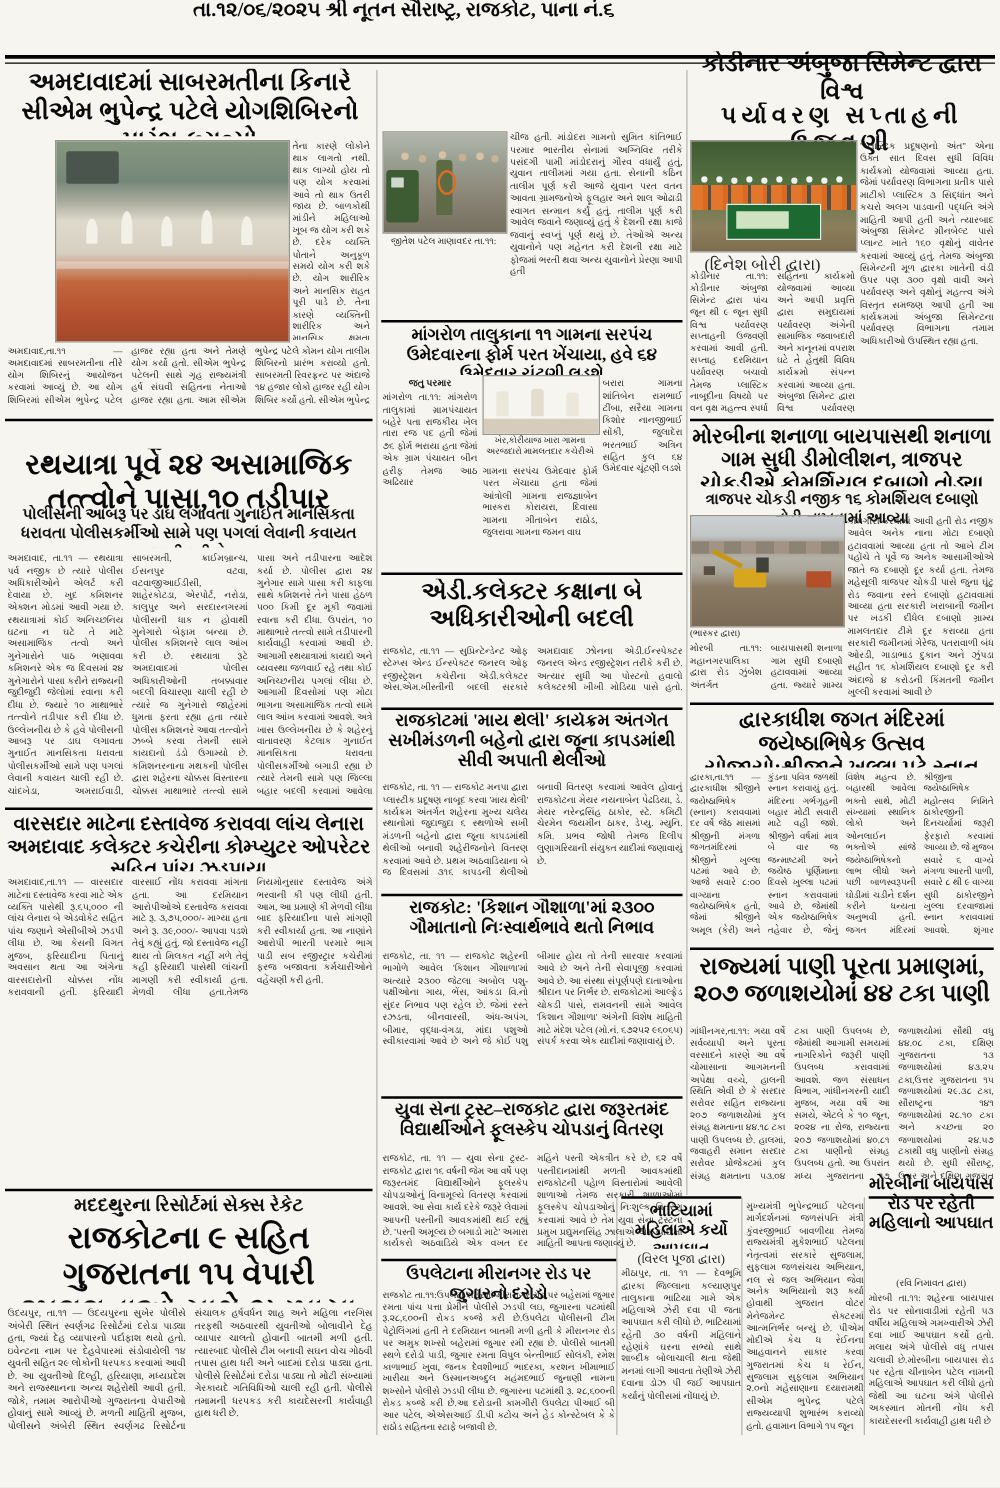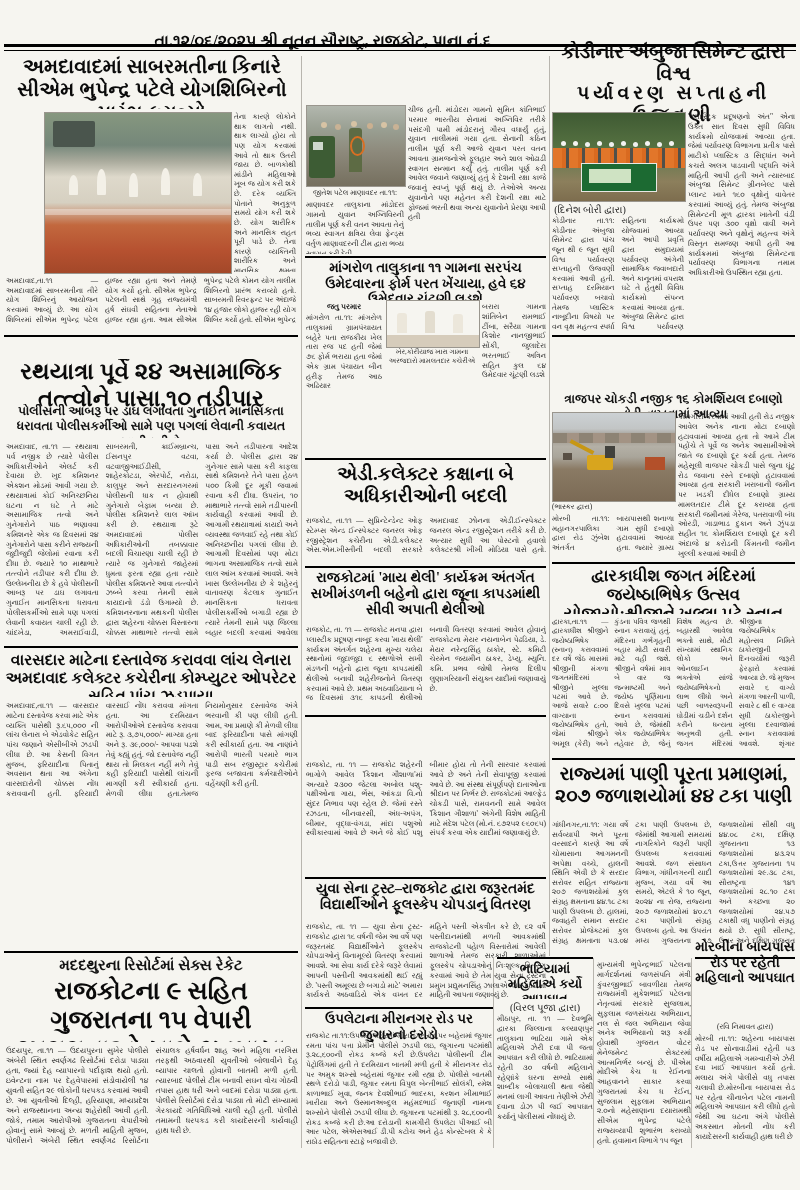--- a/index.html
+++ b/index.html
@@ -19,21 +19,21 @@
   .vr{position:absolute;background:#b8b5ae;width:1px}
   .photo{position:absolute;overflow:hidden;border:1px solid #9a968e}
   .photo div{position:absolute}
   .figY{width:9px;height:20px;background:#f3f0e7;border-radius:50% 50% 8% 8%}
 </style>
 </head>
 <body>
 
 <div id="page">
 
-  <div class="art hl" style="left:0;top:32px;width:646px;font-size:16px">તા.૧૨/૦૬/૨૦૨૫ શ્રી નૂતન સૌરાષ્ટ્ર, રાજકોટ, પાના નં.૬</div>
+  <div class="art hl" style="left:0;top:0;width:646px;font-size:16px">તા.૧૨/૦૬/૨૦૨૫ શ્રી નૂતન સૌરાષ્ટ્ર, રાજકોટ, પાના નં.૬</div>
   <div class="rule" style="left:4px;top:44px;width:792px;height:3px"></div>
   <div class="rule thin" style="left:4px;top:50px;width:792px"></div>
 
   <div class="vr" style="left:301px;top:56px;height:1092px"></div>
   <div class="vr" style="left:549px;top:56px;height:900px"></div>
   <div class="vr" style="left:493px;top:958px;height:190px"></div>
   <div class="vr" style="left:593px;top:958px;height:190px"></div>
   <div class="vr" style="left:691px;top:958px;height:190px"></div>
 
   <div class="art hl" style="left:6px;top:55px;width:292px;font-size:20px;height:54px">અમદાવાદમાં સાબરમતીના કિનારે સીએમ ભુપેન્દ્ર પટેલે યોગશિબિરનો પ્રારંભ કરાવ્યો</div>
@@ -67,46 +67,47 @@
   <div class="photo" style="left:306px;top:105px;width:98px;height:80px;
        background:linear-gradient(180deg,#b2b7ae 0%,#9aa093 28%,#8d897b 58%,#756f5e 100%)">
     <div style="left:2px;top:30px;width:26px;height:42px;background:#3d5c34;border-radius:3px"></div>
     <div style="left:6px;top:36px;width:10px;height:8px;background:#cfd8cd"></div>
     <div style="left:42px;top:22px;width:13px;height:44px;background:#5d6b44;border-radius:3px 3px 0 0"></div>
     <div style="left:43px;top:30px;width:11px;height:16px;border:2px solid #d96f23;border-radius:50%"></div>
     <div style="left:14px;top:16px;width:6px;height:6px;border-radius:50%;background:#d7c3a4;
          box-shadow:14px 2px 0 #c9b295,30px -1px 0 #d7c3a4,46px 1px 0 #cbb090,60px 0 0 #d7c3a4,72px 2px 0 #c9b295"></div>
   </div>
   <div class="art cap" style="left:306px;top:188px;width:98px;font-size:7.3px">જીતેશ પટેલ માણાવદર તા.૧૧:</div>
-  <div class="art bd" style="left:306px;top:200px;width:98px;height:54px;font-size:7.4px">માણાવદર તાલુકાના માંડોદરા ગામનો યુવાન અગ્નિવિરની તાલીમ પૂર્ણ કરી વતન આવતા તેનું ભવ્ય સ્વાગત ક્ષત્રિય લેવા ફ્રેન્ડ્સ વર્તુળ માણાવદરની ટીમ દ્વારા ભવ્ય સ્વાગત કરી દેવી</div>
   <div class="art bd" style="left:408px;top:105px;width:138px;height:150px;font-size:7.4px">ચીજ હતી. માંડોદરા ગામનો સુમિત કાંતિભાઈ પરમાર ભારતીય સેનામાં અગ્નિવિર તરીકે પસંદગી પામી માંડોદરાનું ગૌરવ વધાર્યું હતું, યુવાન તાલીમમાં ગયા હતા. સેનાની કઠિન તાલીમ પૂર્ણ કરી આજે યુવાન પરત વતન આવતા ગ્રામજનોએ ફૂલહાર અને શાલ ઓઢાડી સ્વાગત સન્માન કર્યું હતું. તાલીમ પૂર્ણ કરી આવેલ જવાને જણાવ્યું હતું કે દેશની રક્ષા કાજે જવાનું સ્વપ્નું પૂર્ણ થયું છે. તેઓએ અન્ય યુવાનોને પણ મહેનત કરી દેશની રક્ષા માટે ફોજમાં ભરતી થવા અન્ય યુવાનોને પ્રેરણા આપી હતી</div>
 
   <div class="rule" style="left:305px;top:256px;width:241px"></div>
   <div class="art hl" style="left:305px;top:260px;width:241px;font-size:13.5px;height:40px">માંગરોળ તાલુકાના ૧૧ ગામના સરપંચ ઉમેદવારના ફોર્મ પરત ખેંચાયા, હવે ૬૪ ઉમેદવાર ચૂંટણી લડશે</div>
   <div class="art byline" style="left:306px;top:302px;width:76px;font-size:7.6px">જતુ પરમાર</div>
   <div class="art bd" style="left:306px;top:313px;width:76px;height:140px;font-size:7.4px">માંગરોળ તા.૧૧: માંગરોળ તાલુકામાં ગ્રામપંચાયત બહેરે પતા રાજકીય ખેલ તારા રજ પદ હતી જેમાં ૭૬ ફોર્મ ભરાયા હતા જેમાં એક ગ્રામ પંચાયત બીન હરીફ તેમજ આઠ અઢિયાર</div>
   <div class="photo" style="left:386px;top:300px;width:92px;height:46px;
        background:linear-gradient(180deg,#5d4a33 0%,#8a6d4c 34%,#b3placeholder 0,#b3placeholder 0,#b99a74 68%,#cdbfa9 100%)">
     <div style="left:10px;top:12px;width:10px;height:20px;background:#ece7db;border-radius:3px 3px 0 0"></div>
     <div style="left:38px;top:10px;width:10px;height:22px;background:#e3ddcf;border-radius:3px 3px 0 0"></div>
     <div style="left:66px;top:13px;width:10px;height:19px;background:#ece7db;border-radius:3px 3px 0 0"></div>
     <div style="left:0;top:34px;width:92px;height:12px;background:#d6ccbb"></div>
   </div>
   <div class="art cap" style="left:386px;top:348px;width:92px;font-size:7px;height:22px">ખેર,કોરીયાજ ખારા ગામના અરજદારો મામલતદાર કચેરીએ</div>
+  <div class="art bd" style="left:386px;top:372px;width:92px;height:82px;font-size:7.4px">ગામના સરપંચ ઉમેદવાર ફોર્મ પરત ખેંચાયા હતા જેમાં આંત્રોલી ગામના રાજજ્ઞાબેન ભાસ્કરા કોરાયરા, દિવાસા ગામના ગીતાબેન રાઠોડ, જુલરાવા ગામના જમન વાઘ</div>
   <div class="art bd" style="left:482px;top:302px;width:64px;height:152px;font-size:7.4px">બરારા ગામના શાંતિબેન રામભાઈ ટીંબા, સરૈયા ગામના કિશોર નાનજીભાઈ સોંકી, જુલાદેરા ભરતભાઈ અત્રિન સહિત કુલ ૬૪ ઉમેદવાર ચૂંટણી લડશે</div>
 
   <div class="rule" style="left:305px;top:458px;width:241px"></div>
   <div class="art hl" style="left:305px;top:463px;width:241px;font-size:19px;height:50px">એડી.કલેક્ટર કક્ષાના બે અધિકારીઓની બદલી</div>
   <div class="art bd c2" style="left:306px;top:516px;width:240px;height:48px;font-size:7.4px">રાજકોટ, તા.૧૧ — સુપ્રિન્ટેન્ડેન્ટ ઓફ સ્ટેમ્પ્સ એન્ડ ઈન્સ્પેક્ટર જનરલ ઓફ રજીસ્ટ્રેશન કચેરીના એડી.કલેક્ટર એસ.એમ.ખીસ્તીની બદલી સરકારે અમદાવાદ ઝોનના એડી.ઈન્સ્પેક્ટર જનરલ એન્ડ રજીસ્ટ્રેશન તરીકે કરી છે. અત્યાર સુધી આ પોસ્ટનો હવાલો કલેક્ટરશ્રી ખીખી મોડિયા પાસે હતો. ખીખી મોડિયાને એડી.કલેક્ટર સુપ્રિ.ઓફ ઈન્સ્પેક્ટર જનરલ ઓફ રજીસ્ટ્રેશન ગાંધીનગરમાં મૂકવામાં આવ્યા છે.</div>
 
   <div class="rule" style="left:305px;top:566px;width:241px"></div>
   <div class="art hl" style="left:305px;top:570px;width:241px;font-size:14px;height:52px">રાજકોટમાં 'માય થેલી' કાર્યક્રમ અંતર્ગત સખીમંડળની બહેનો દ્વારા જૂના કાપડમાંથી સીવી અપાતી થેલીઓ</div>
   <div class="art bd c2" style="left:306px;top:625px;width:240px;height:88px;font-size:7.4px">રાજકોટ, તા. ૧૧ — રાજકોટ મનપા દ્વારા પ્લાસ્ટીક પ્રદૂષણ નાબૂદ કરવા 'માય થેલી' કાર્યક્રમ અંતર્ગત શહેરના મુખ્ય ચલેય સ્થાનોમાં જુદાજુદા ૬ સ્થળોએ સખી મંડળની બહેનો દ્વારા જૂના કાપડમાંથી થેલીઓ બનાવી શહેરીજનોને વિતરણ કરવામાં આવે છે. પ્રથમ અઠવાડિયાના બે જ દિવસમાં ૩૧૬ કાપડની થેલીઓ બનાવી વિતરણ કરવામાં આવેલ હોવાનું રાજકોટના મેયર નયનાબેન પેઢડિયા, ડે. મેયર નરેન્દ્રસિંહ ઠાકોર, સ્ટે. કમિટી ચેરમેન જયમીન ઠાકર, ડેપ્યુ. મ્યુનિ. કમિ. પ્રભવ જોષી તેમજ દિલીપ લુણાગરિયાની સંયુક્ત યાદીમાં જણાવાયું છે.</div>
 
   <div class="rule" style="left:305px;top:715px;width:241px"></div>
+  <div class="art hl" style="left:305px;top:719px;width:241px;font-size:14px;height:38px">રાજકોટ: 'કિશાન ગૌશાળા'માં ૨૩૦૦ ગૌમાતાનો નિઃસ્વાર્થભાવે થતો નિભાવ</div>
   <div class="art bd c2" style="left:306px;top:760px;width:240px;height:114px;font-size:7.4px">રાજકોટ, તા. ૧૧ — રાજકોટ શહેરની ભાગોળે આવેલ 'કિશાન ગૌશાળા'માં અત્યારે ૨૩૦૦ જેટલા અબોલ પશુ-પક્ષીઓના ગાય, ભેંસ, આંકડા વિ.નો સુંદર નિભાવ પણ રહેલ છે. જેમાં રસ્તે રઝડતા, બીનવારસી, અંધ-અપંગ, બીમાર, વૃદ્ધા-વંગડા, માંદા પશુઓ સ્વીકારવામાં આવે છે અને જે કોઈ પશુ બીમાર હોય તો તેની સારવાર કરવામાં આવે છે અને તેની સેવાપૂજી કરવામાં આવે છે. આ સંસ્થા સંપૂર્ણપણે દાતાઓના શ્રીદાન પર નિર્ભર છે. રાજકોટમાં આલ્ફ્રેડ ચોકડી પાસે, રામવનની સામે આવેલ 'કિશાન ગૌશાળા' અંગેની વિશેષ માહિતી માટે મંદેશ પટેલ (મો.નં. ૬૭૨૫૨ ૯૬૦૬૫) સંપર્ક કરવા એક યાદીમાં જણાવાયું છે.</div>
 
   <div class="rule" style="left:305px;top:877px;width:241px"></div>
   <div class="art hl" style="left:305px;top:881px;width:241px;font-size:14px;height:38px">યુવા સેના ટ્રસ્ટ–રાજકોટ દ્વારા જરૂરતમંદ વિદ્યાર્થીઓને ફૂલસ્કેપ ચોપડાનું વિતરણ</div>
   <div class="art bd c2" style="left:306px;top:922px;width:240px;height:82px;font-size:7.4px">રાજકોટ, તા. ૧૧ — યુવા સેના ટ્રસ્ટ-રાજકોટ દ્વારા ૧૬ વર્ષની જેમ આ વર્ષે પણ જરૂરતમંદ વિદ્યાર્થીઓને ફૂલસ્કેપ ચોપડાઓનું વિનામૂલ્યે વિતરણ કરવામાં આવશે. આ સેવા કાર્ય દરેકે જરૂરે લેવામાં આપની પસ્તીની આવકમાંથી થઈ રહ્યું છે. 'પસ્તી અમૂલ્ય છે બગાડો માટે' અમારા કાર્યકરો અઠવાડિયે એક વખત દર મહિને પસ્તી એકત્રીત કરે છે, ૬૨ વર્ષે પસ્તીદાનમાંથી મળતી આવકમાંથી રાજકોટની પહેાળ વિસ્તારોમાં આવેલી શાળાઓ તેમજ સરકારી શાળાઓમાં ફૂલસ્કેપ ચોપડાઓનું નિઃશુલ્ક વિતરણ કરવામાં આવે છે તેમ યુવા સેના ટ્રસ્ટના પ્રમુખ પ્રદ્યુમનસિંહ ઝાલાએ એક યાદીમાં માહિતી આપતા જણાવ્યું છે.</div>
 
   <div class="rule" style="left:305px;top:1007px;width:188px"></div>
   <div class="art hl" style="left:305px;top:1011px;width:188px;font-size:13.5px">ઉપલેટાના મીરાનગર રોડ પર જુગારનો દરોડો</div>
   <div class="art bd" style="left:306px;top:1031px;width:186px;height:114px;font-size:7.3px">રાજકોટ તા.૧૧:ઉપલેટા શહેરમાં મીરાનગર રોડ પર બહેરામાં જુગાર રમતા પાંચ પત્તા પ્રેમીને પોલીસે ઝડપી લઇ, જુગારના પટમાંથી રૂ.૨૮,૬૦૦ની રોકડ કબ્જે કરી છે.ઉપલેટા પોલીસની ટીમ પેટ્રોલિંગમાં હતી તે દરમિયાન બાતમી મળી હતી કે મીરાનગર રોડ પર અમુક શખ્સો બહેરામાં જુગાર રમી રહ્યા છે. પોલીસે બાતમી સ્થળે દરોડો પાડી, જુગાર રમતા વિપુલ બેન્તીભાઈ સોલંકી, રમેશ કાળાભાઈ ખુવા, જનક દેવશીભાઈ ભાદરકા, કરશન ખીમાભાઈ ખારીયા અને ઉસ્માનઅબ્દુલ મહંમદભાઈ જુનાણી નામના શખ્સોને પોલીસે ઝડપી લીધા છે. જુગારના પટમાંથી રૂ. ૨૮,૬૦૦ની રોકડ કબ્જે કરી છે.આ દરોડાની કામગીરી ઉપલેટા પીઆઈ બી આર પટેલ, એએસઆઈ ડી.પી કટોચ અને હેડ કોન્સ્ટેબલ કે કે રાઠોડ સહિતના સ્ટાફે બજાવી છે.</div>
 
@@ -114,25 +115,26 @@
   <div class="art hl" style="left:552px;top:82px;width:243px;font-size:19px;letter-spacing:4px">પર્યાવરણ સપ્તાહની ઉજવણી</div>
   <div class="photo" style="left:552px;top:112px;width:132px;height:88px;
        background:linear-gradient(180deg,#3f5a33 0%,#557141 38%,#6f7b52 56%,#8c7f5c 78%,#7d6d4e 100%)">
     <div style="left:8px;top:28px;width:5px;height:5px;border-radius:50%;background:#f4f4f2;
          box-shadow:12px 0 0 #f4f4f2,24px 1px 0 #eef0ee,36px 0 0 #f4f4f2,48px 1px 0 #eef0ee,60px 0 0 #f4f4f2,72px 1px 0 #eef0ee,84px 0 0 #f4f4f2,96px 1px 0 #eef0ee,108px 0 0 #f4f4f2"></div>
     <div style="left:0;top:35px;width:132px;height:20px;
          background:repeating-linear-gradient(90deg,#e2762a 0 9px,#d96a20 9px 13px,#50504a 13px 16px)"></div>
     <div style="left:28px;top:50px;width:74px;height:27px;background:#1c6a32;border:1px solid #e8e8e4"></div>
     <div style="left:36px;top:56px;width:42px;height:14px;background:#cfe3c3"></div>
   </div>
-  <div class="art cap" style="left:524px;top:204px;width:132px;font-size:10px">(દિનેશ બોરી દ્વારા)</div>
+  <div class="art cap" style="left:544px;top:204px;width:132px;font-size:13px">(દિનેશ બોરી દ્વારા)</div>
   <div class="art bd c2" style="left:552px;top:216px;width:132px;height:116px;font-size:7.3px">કોડીનાર તા.૧૧: કોડીનાર અંબુજા સિમેન્ટ દ્વારા પાંચ જૂન થી ૯ જૂન સુધી વિશ્વ પર્યાવરણ સપ્તાહની ઉજવણી કરવામાં આવી હતી. સપ્તાહ દરમિયાન પર્યાવરણ બચાવો તેમજ પ્લાસ્ટિક નાબૂદીના વિષયો પર વન વૃક્ષ મહત્ત્વ સ્પર્ધા સહિતના કાર્યક્રમો યોજવામાં આવ્યા અને આપી પ્રવૃત્તિ દ્વારા સમુદાયમાં પર્યાવરણ અંગેની સામાજિક જવાબદારી અને કાનૂનમાં વપરાશ ઘટે તે હેતુથી વિવિધ કાર્યક્રમો સંપન્ન કરવામાં આવ્યા હતા. અંબુજા સિમેન્ટ દ્વારા વિશ્વ પર્યાવરણ સપ્તાહની ઉજવણીમાં મુખ્ય વિષય</div>
   <div class="art bd" style="left:688px;top:112px;width:107px;height:220px;font-size:7.4px">"પ્લાસ્ટિક પ્રદૂષણનો અંત" એના ઉક્ત સાત દિવસ સુધી વિવિધ કાર્યક્રમો યોજવામાં આવ્યા હતા. જેમાં પર્યાવરણ વિભાગના પ્રતીક પાસે માટીકો પ્લાસ્ટિક ૩ સિદ્ધાંત અને કચરો અલગ પાડવાની પદ્ધતિ અંગે માહિતી આપી હતી અને ત્યારબાદ અંબુજા સિમેન્ટ ગ્રીનબેલ્ટ પાસે પ્લાન્ટ ખાતે ૧૬૦ વૃક્ષોનું વાવેતર કરવામાં આવ્યું હતું. તેમજ અંબુજા સિમેન્ટની મૂળ દ્વારકા ખાતેની વંડી ઉપર પણ ૩૦૦ વૃક્ષો વાવી અને પર્યાવરણ અને વૃક્ષોનું મહત્ત્વ અંગે વિસ્તૃત સમજણ આપી હતી આ કાર્યક્રમમાં અંબુજા સિમેન્ટના પર્યાવરણ વિભાગના તમામ અધિકારીઓ ઉપસ્થિત રહ્યા હતા.</div>
 
   <div class="rule" style="left:552px;top:335px;width:243px"></div>
+  <div class="art hl" style="left:552px;top:339px;width:243px;font-size:16.5px;height:50px">મોરબીના શનાળા બાયપાસથી શનાળા ગામ સુધી ડીમોલીશન, ત્રાજપર ચોકડીએ કોમર્શિયલ દબાણો તોડ્યા</div>
   <div class="art sub" style="left:552px;top:392px;width:243px;font-size:12.5px">ત્રાજપર ચોકડી નજીક ૧૬ કોમર્શિયલ દબાણો તોડી નાખવામાં આવ્યા</div>
   <div class="photo" style="left:552px;top:412px;width:122px;height:88px;
        background:linear-gradient(180deg,#ccd1d4 0%,#c2c5c5 18%,#9b948a 27%,#b4b0a6 38%,#a9a59a 50%,#8a7a64 64%,#7b6a55 100%)">
     <div style="left:0;top:20px;width:122px;height:10px;background:repeating-linear-gradient(90deg,#8d8374 0 14px,#a39384 14px 26px)"></div>
     <div style="left:34px;top:42px;width:26px;height:15px;background:#d8a51e;border-radius:2px"></div>
     <div style="left:52px;top:33px;width:10px;height:12px;background:#41413c"></div>
     <div style="left:16px;top:32px;width:26px;height:4px;background:#c79714;transform:rotate(28deg)"></div>
     <div style="left:10px;top:40px;width:9px;height:7px;background:#584f44"></div>
     <div style="left:92px;top:44px;width:20px;height:13px;background:#b3502a"></div>
   </div>

